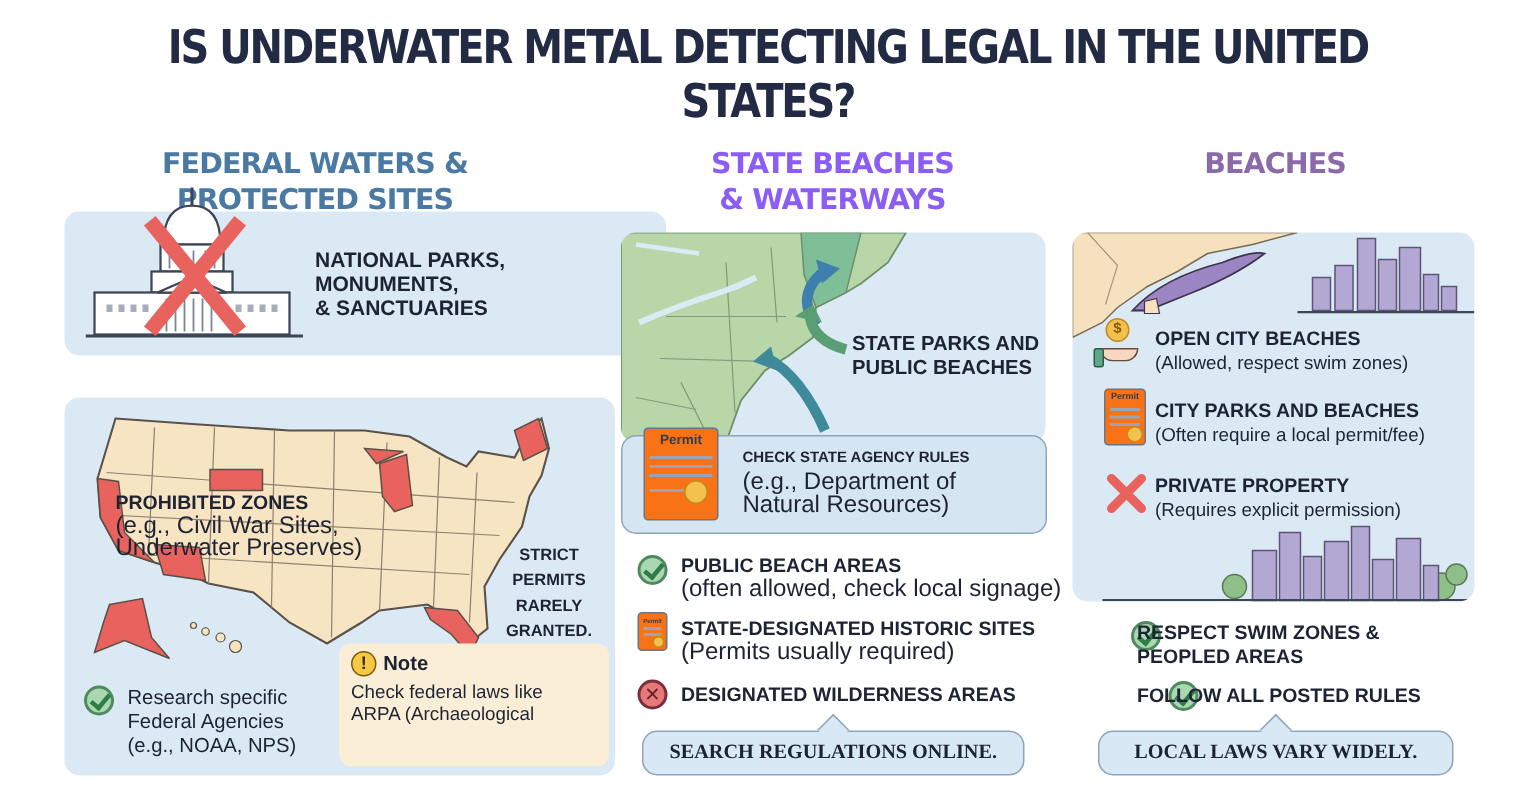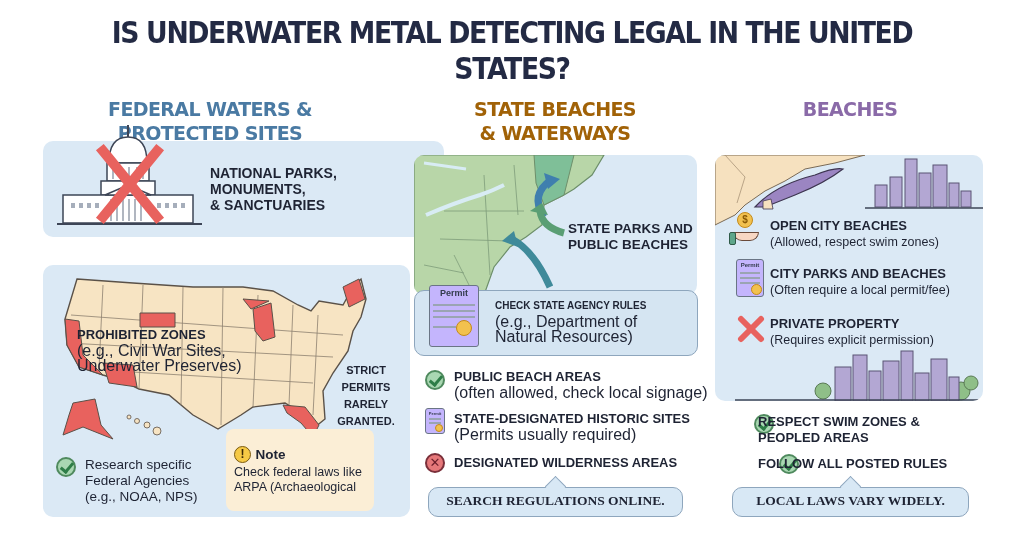--- a/index.html
+++ b/index.html
@@ -9,47 +9,47 @@
   .title {
     position: absolute; left: 0; top: 14px; width: 1024px; text-align: center;
     font-family: "DejaVu Sans", sans-serif; font-weight: bold; font-size: 31px;
     letter-spacing: -1.6px; color: #232a44; transform: scaleX(0.86); transform-origin: center;
   }
   .col-head {
     position: absolute; text-align: center; font-family: "DejaVu Sans", sans-serif;
     font-weight: bold; font-size: 19px; line-height: 24px; letter-spacing: -0.6px;
   }
   .col-head.fed { left: 60px; top: 97px; width: 300px; color: #4a7aa3; }
-  .col-head.state { left: 405px; top: 97px; width: 300px; color: #a16207; }
+  .col-head.state { left: 405px; top: 97px; width: 300px; color: #8b5cf6; }
   .col-head.city { left: 720px; top: 97px; width: 260px; color: #8a6aa8; }
 
   .panel { position: absolute; background: #dbe9f5; border-radius: 10px; }
   .txt-b { font-weight: bold; font-size: 13px; line-height: 16px; color: #1e2333; }
   .txt { font-size: 16px; line-height: 16px; color: #1e2333; }
   .abs { position: absolute; }
 
   
   .p-fed-top { left: 43px; top: 141px; width: 401px; height: 96px; }
   .p-fed-map { left: 43px; top: 265px; width: 367px; height: 252px; }
-  .note-box { position: absolute; left: 183px; top: 164px; width: 148px; height: 82px; background: #fbeed6; border-radius: 8px; padding: 16px 8px; }
+  .note-box { position: absolute; left: 183px; top: 164px; width: 180px; height: 82px; background: #fbeed6; border-radius: 8px; padding: 5px 8px; }
   .note-icon { display: inline-block; width: 17px; height: 17px; border-radius: 50%; background: #f6c945; border: 1.5px solid #7a5a10; text-align: center; font-weight: bold; font-size: 12px; line-height: 14px; color: #3d2a05; vertical-align: middle; }
 
   
   .p-state { left: 414px; top: 155px; width: 283px; height: 140px; overflow: hidden; }
   .agency-box { position: absolute; left: 414px; top: 290px; width: 284px; height: 66px; background: #d5e5f2; border: 1.5px solid #8ea6bd; border-radius: 10px; }
   .bubble { position: absolute; background: #d8e8f5; border: 1.5px solid #8ea6bd; border-radius: 10px; text-align: center; font-weight: bold; font-size: 13.5px; line-height: 26px; color: #1e2333; font-family: Liberation Serif, serif; }
   .bubble::before { content: ""; position: absolute; top: -9px; left: 50%; margin-left: -8px; width: 14px; height: 14px; background: #d8e8f5; border-left: 1.5px solid #8ea6bd; border-top: 1.5px solid #8ea6bd; transform: rotate(45deg); }
 
   
   .p-city { left: 715px; top: 155px; width: 268px; height: 246px; overflow: hidden; }
 
   .check { display: inline-block; width: 20px; height: 20px; border-radius: 50%; background: #a9d7b2; border: 2px solid #4f8a5e; position: relative; }
   .check::after { content: ""; position: absolute; left: 5px; top: 1px; width: 5px; height: 10px; border-right: 3px solid #2e7d47; border-bottom: 3px solid #2e7d47; transform: rotate(40deg); }
   .xcirc { display: inline-block; width: 20px; height: 20px; border-radius: 50%; background: #e6787a; border: 2px solid #7a2f3a; text-align: center; color: #6b1d2a; font-weight: bold; font-size: 13px; line-height: 16px; }
-  .permit { position: absolute; background: #c4b5fd; border: 1.5px solid #6a7585; border-radius: 3px; }
+  .permit { position: absolute; background: #f97316; border: 1.5px solid #6a7585; border-radius: 3px; }
   .permit .pl { position: absolute; left: 3px; right: 3px; height: 1.5px; background: #9aa4b3; }
   .permit .ptitle { position: absolute; left: 0; right: 0; top: 2px; text-align: center; font-weight: bold; color: #333c4d; }
   .seal { position: absolute; border-radius: 50%; background: #f2c14e; border: 1.5px solid #c48a1a; }
 </style>
 </head>
 <body>
 
 
 
 

